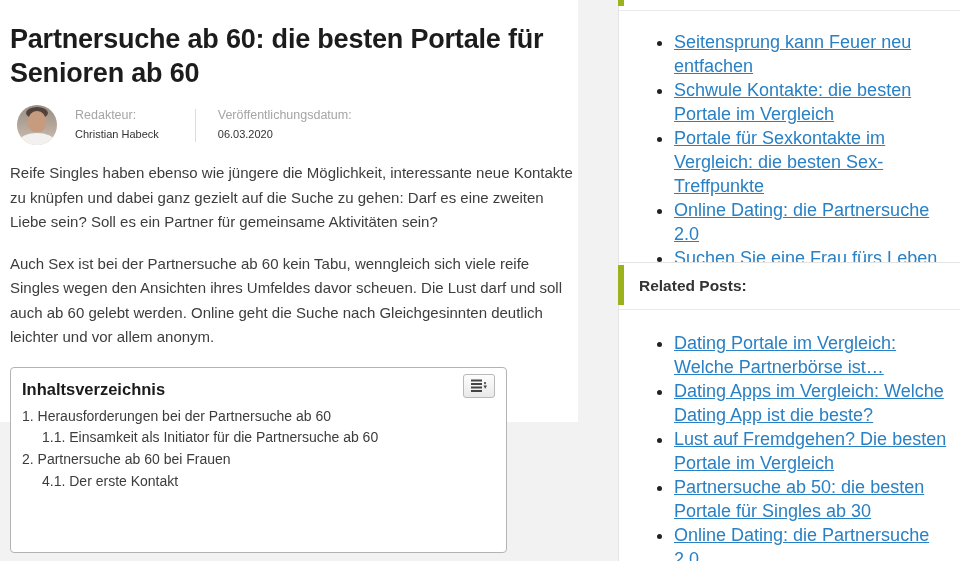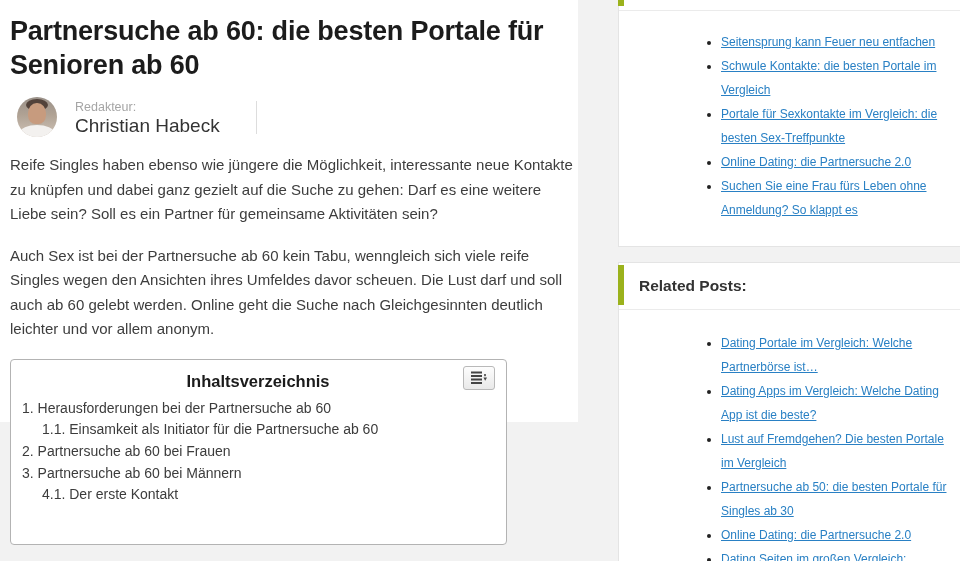--- a/index.html
+++ b/index.html
@@ -7,73 +7,73 @@
   body {
     width:960px; height:561px; overflow:hidden; position:relative;
     background:#f2f2f2;
     font-family:"Liberation Sans","DejaVu Sans",sans-serif;
     -webkit-font-smoothing:antialiased;
   }
 
   
   .main {
     position:absolute; left:0; top:0; width:578px; height:422px;
-    background:#ffffff; padding:14px 0 0 10px;
+    background:#ffffff; padding:22px 0 0 10px;
   }
   h1.title {
     margin:0 0 12px 0; max-width:562px;
     font-size:27px; line-height:34px; font-weight:bold; color:#1c1c1c;
     letter-spacing:-0.2px;
   }
   .meta { display:flex; align-items:center; height:46px; margin:0 0 13px 0; }
   .avatar {
     width:40px; height:40px; border-radius:50%; overflow:hidden; position:relative;
     margin-left:7px; flex:0 0 40px;
     background:linear-gradient(180deg,#9a9189 0%,#b0a294 45%,#cfc4b8 100%);
   }
   .avatar .hair  { position:absolute; left:9px;  top:2px;  width:22px; height:12px; border-radius:50%; background:#52423a; }
   .avatar .face  { position:absolute; left:11px; top:6px;  width:18px; height:21px; border-radius:48% 48% 42% 42%; background:#c79b7e; }
   .avatar .shirt { position:absolute; left:3px;  bottom:-3px; width:34px; height:15px; border-radius:50% 50% 0 0; background:#f3f1ef; }
   .meta-col   { display:flex; flex-direction:column; justify-content:center; margin-left:18px; }
   .meta-label { font-size:12.5px; color:#a5a5a5; line-height:15px; }
-  .meta-value { font-size:19px; color:#333333; line-height:16px; margin-top:3px; }
+  .meta-value { font-size:11px; color:#333333; line-height:16px; margin-top:3px; }
   .meta-divider { width:1px; height:33px; background:#dddddd; margin-left:36px; flex:0 0 1px; }
   .meta-col.date { margin-left:22px; }
 
   p.body-text {
     margin:0 0 17px 0; max-width:568px;
     font-size:15px; line-height:24.5px; color:#3d3d3d;
   }
 
   
   .toc {
     position:relative; margin-top:8px; width:497px; height:186px;
     background:#ffffff; border:1px solid #b3b3b3; border-radius:4px;
     padding:11px 12px 12px 11px;
   }
-  .toc-title { font-size:16.5px; font-weight:bold; color:#1b1b1b; line-height:20px; display:block;text-align:center; }
+  .toc-title { font-size:16.5px; font-weight:bold; color:#1b1b1b; line-height:20px; display:block; }
   .toc-toggle {
     position:absolute; top:6px; right:11px; width:32px; height:24px;
     border:1px solid #b9b9b9; border-radius:3px;
     background:linear-gradient(180deg,#fdfdfd,#e9e9e9);
     display:flex; align-items:center; justify-content:center; cursor:pointer; padding:0;
   }
   .toc-list { list-style:none; margin:7px 0 0 0; padding:0; }
   .toc-list li { font-size:14px; line-height:21.7px; }
   .toc-list li.lvl2 { padding-left:20px; }
   .toc-list a { color:#3c3c3c; text-decoration:none; }
 
   
   .sidebar { position:absolute; left:618px; top:0; width:360px; height:561px; }
   .widget { position:absolute; left:0; width:360px; background:#ffffff; border:1px solid #e4e4e4; }
   .widget-head { position:relative; height:47px; border-bottom:1px solid #ebebeb; }
   .accent-bar { position:absolute; left:-1px; top:2px; bottom:4px; width:6px; background:#9bb21c; }
   .widget-title { display:block; font-size:15.5px; font-weight:bold; color:#333; line-height:46px; padding-left:20px; }
   .widget ul { list-style:disc; margin:0; padding:19px 22px 24px 55px; }
-  .widget li { font-size:12px; line-height:24px; color:#222;margin-left:47px; }
+  .widget li { font-size:18px; line-height:24px; color:#222; }
   .widget a { color:#2980c4; text-decoration:underline; }
   .widget.posts   { top:-37px; }
   .widget.related { top:262px; }
   .widget.related ul { padding-top:21px; }
 </style>
 </head>
 <body>
 
 <div class="main">
   <h1 class="title">Partnersuche ab 60: die besten Portale für Senioren ab 60</h1>
@@ -82,44 +82,47 @@
     <div class="avatar">
       <span class="hair"></span>
       <span class="face"></span>
       <span class="shirt"></span>
     </div>
     <div class="meta-col">
       <span class="meta-label">Redakteur:</span>
       <span class="meta-value">Christian Habeck</span>
     </div>
     <div class="meta-divider"></div>
+    <div class="meta-col date">
+      <span class="meta-label">Veröffentlichungsdatum:</span>
+      <span class="meta-value">06.03.2020</span>
+    </div>
   </div>
 
-  <p class="body-text">Reife Singles haben ebenso wie jüngere die Möglichkeit, interessante neue Kontakte zu knüpfen und dabei ganz gezielt auf die Suche zu gehen: Darf es eine weitere Liebe sein? Soll es ein Partner für gemeinsame Aktivitäten sein?</p>
+  <p class="body-text">Reife Singles haben ebenso wie jüngere die Möglichkeit, interessante neue Kontakte zu knüpfen und dabei ganz gezielt auf die Suche zu gehen: Darf es eine zweiten Liebe sein? Soll es ein Partner für gemeinsame Aktivitäten sein?</p>
   <p class="body-text">Auch Sex ist bei der Partnersuche ab 60 kein Tabu, wenngleich sich viele reife Singles wegen den Ansichten ihres Umfeldes davor scheuen. Die Lust darf und soll auch ab 60 gelebt werden. Online geht die Suche nach Gleichgesinnten deutlich leichter und vor allem anonym.</p>
 
   <div class="toc">
     <span class="toc-title">Inhaltsverzeichnis</span>
     <button class="toc-toggle">
       <svg width="16" height="13" viewBox="0 0 16 13">
         <g fill="#444444">
           <rect x="0" y="0.5" width="11" height="2"></rect>
           <rect x="0" y="4" width="11" height="2"></rect>
           <rect x="0" y="7.5" width="11" height="2"></rect>
           <rect x="0" y="11" width="11" height="2"></rect>
           <rect x="13.2" y="3" width="1.6" height="2.2"></rect>
           <path d="M12.4 6.5 L16 6.5 L14.2 9.8 Z"></path>
         </g>
       </svg>
     </button>
     <ul class="toc-list">
       <li><a>1. Herausforderungen bei der Partnersuche ab 60</a></li>
       <li class="lvl2"><a>1.1. Einsamkeit als Initiator für die Partnersuche ab 60</a></li>
       <li><a>2. Partnersuche ab 60 bei Frauen</a></li>
-      <li><a>3. Partnersuche ab 60 bei Männern</a></li>
       <li class="lvl2"><a>4.1. Der erste Kontakt</a></li>
     </ul>
   </div>
 </div>
 
 <div class="sidebar">
 
   <div class="widget posts">
     <div class="widget-head">
       <span class="accent-bar"></span>

